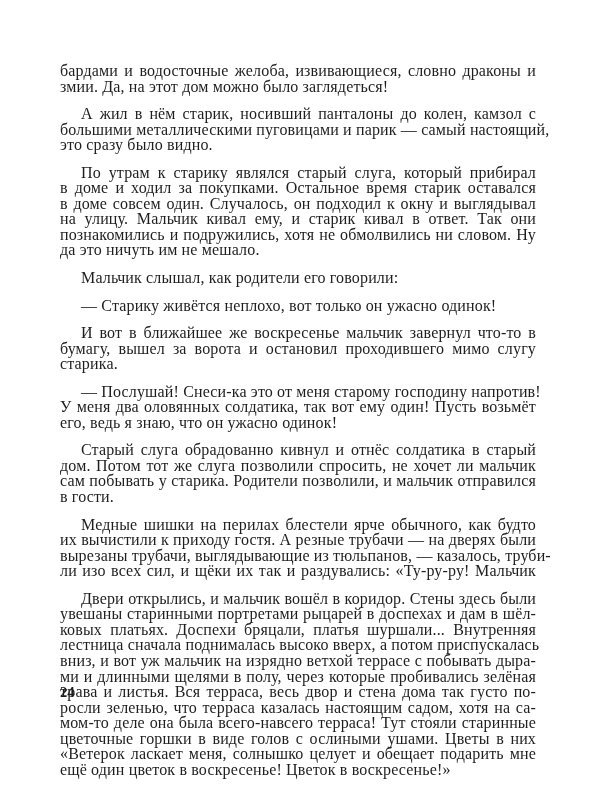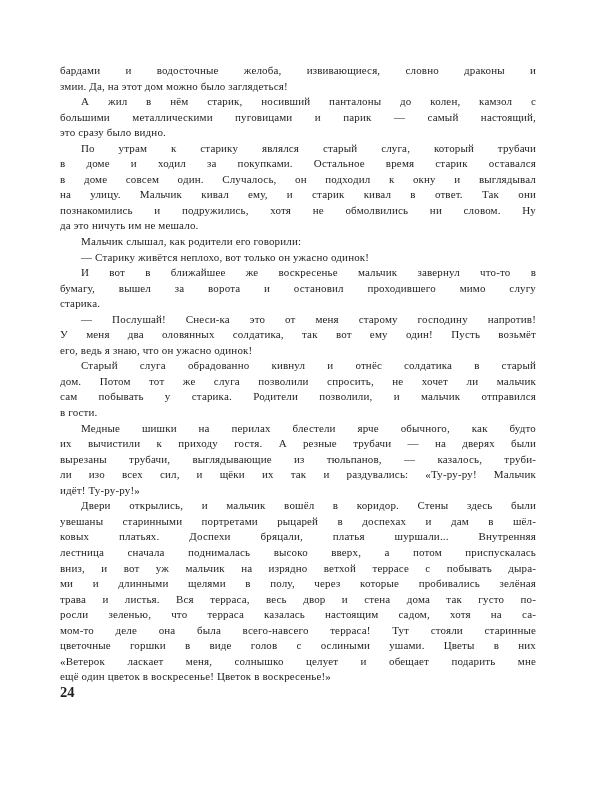--- a/index.html
+++ b/index.html
@@ -3,38 +3,38 @@
 <meta charset="utf-8">
 <style>
   html, body { margin: 0; padding: 0; }
   body {
     width: 600px; height: 800px; background: #ffffff; position: relative; overflow: hidden;
     font-family: "Liberation Serif", "DejaVu Serif", serif; color: #1e1e1e;
   }
   .page { position: absolute; left: 0; top: 0; width: 600px; height: 800px; }
   .text { position: absolute; left: 60px; top: 63px; width: 476px; }
   .line {
-    height: 15.55px; line-height: 15.55px; font-size: 11px; white-space: nowrap;
+    height: 15.55px; line-height: 15.55px; font-size: 16px; white-space: nowrap;
     text-align: justify; text-align-last: justify; letter-spacing: 0.15px;
   }
   .line.last { text-align-last: left; font-family: Liberation Serif, serif; }
-  .line.indent { padding-left: 21px; }
+  .line.indent { padding-left: 21px; margin-top: 12px; }
   .pagenum { position: absolute; left: 60px; top: 684px; font-size: 14.5px; font-weight: bold; }
 </style>
 </head>
 <body>
 
 <div class="page">
   <div class="text" id="text-block">
       <div class="line">бардами и водосточные желоба, извивающиеся, словно драконы и</div>
       <div class="line last">змии. Да, на этот дом можно было заглядеться!</div>
       <div class="line indent">А жил в нём старик, носивший панталоны до колен, камзол с</div>
       <div class="line">большими металлическими пуговицами и парик — самый настоящий,</div>
       <div class="line last">это сразу было видно.</div>
-      <div class="line indent">По утрам к старику являлся старый слуга, который трубачи</div>
+      <div class="line indent">По утрам к старику являлся старый слуга, который прибирал</div>
       <div class="line">в доме и ходил за покупками. Остальное время старик оставался</div>
       <div class="line">в доме совсем один. Случалось, он подходил к окну и выглядывал</div>
       <div class="line">на улицу. Мальчик кивал ему, и старик кивал в ответ. Так они</div>
       <div class="line">познакомились и подружились, хотя не обмолвились ни словом. Ну</div>
       <div class="line last">да это ничуть им не мешало.</div>
       <div class="line indent last">Мальчик слышал, как родители его говорили:</div>
       <div class="line indent last">— Старику живётся неплохо, вот только он ужасно одинок!</div>
       <div class="line indent">И вот в ближайшее же воскресенье мальчик завернул что-то в</div>
       <div class="line">бумагу, вышел за ворота и остановил проходившего мимо слугу</div>
       <div class="line last">старика.</div>
@@ -42,21 +42,20 @@
       <div class="line">У меня два оловянных солдатика, так вот ему один! Пусть возьмёт</div>
       <div class="line last">его, ведь я знаю, что он ужасно одинок!</div>
       <div class="line indent">Старый слуга обрадованно кивнул и отнёс солдатика в старый</div>
       <div class="line">дом. Потом тот же слуга позволили спросить, не хочет ли мальчик</div>
       <div class="line">сам побывать у старика. Родители позволили, и мальчик отправился</div>
       <div class="line last">в гости.</div>
       <div class="line indent">Медные шишки на перилах блестели ярче обычного, как будто</div>
       <div class="line">их вычистили к приходу гостя. А резные трубачи — на дверях были</div>
       <div class="line">вырезаны трубачи, выглядывающие из тюльпанов, — казалось, труби-</div>
       <div class="line">ли изо всех сил, и щёки их так и раздувались: «Ту-ру-ру! Мальчик</div>
-      <div class="line last">идёт! Ту-ру-ру!»</div>
       <div class="line indent">Двери открылись, и мальчик вошёл в коридор. Стены здесь были</div>
       <div class="line">увешаны старинными портретами рыцарей в доспехах и дам в шёл-</div>
       <div class="line">ковых платьях. Доспехи бряцали, платья шуршали... Внутренняя</div>
       <div class="line">лестница сначала поднималась высоко вверх, а потом приспускалась</div>
       <div class="line">вниз, и вот уж мальчик на изрядно ветхой террасе с побывать дыра-</div>
       <div class="line">ми и длинными щелями в полу, через которые пробивались зелёная</div>
       <div class="line">трава и листья. Вся терраса, весь двор и стена дома так густо по-</div>
       <div class="line">росли зеленью, что терраса казалась настоящим садом, хотя на са-</div>
       <div class="line">мом-то деле она была всего-навсего терраса! Тут стояли старинные</div>
       <div class="line">цветочные горшки в виде голов с ослиными ушами. Цветы в них</div>

